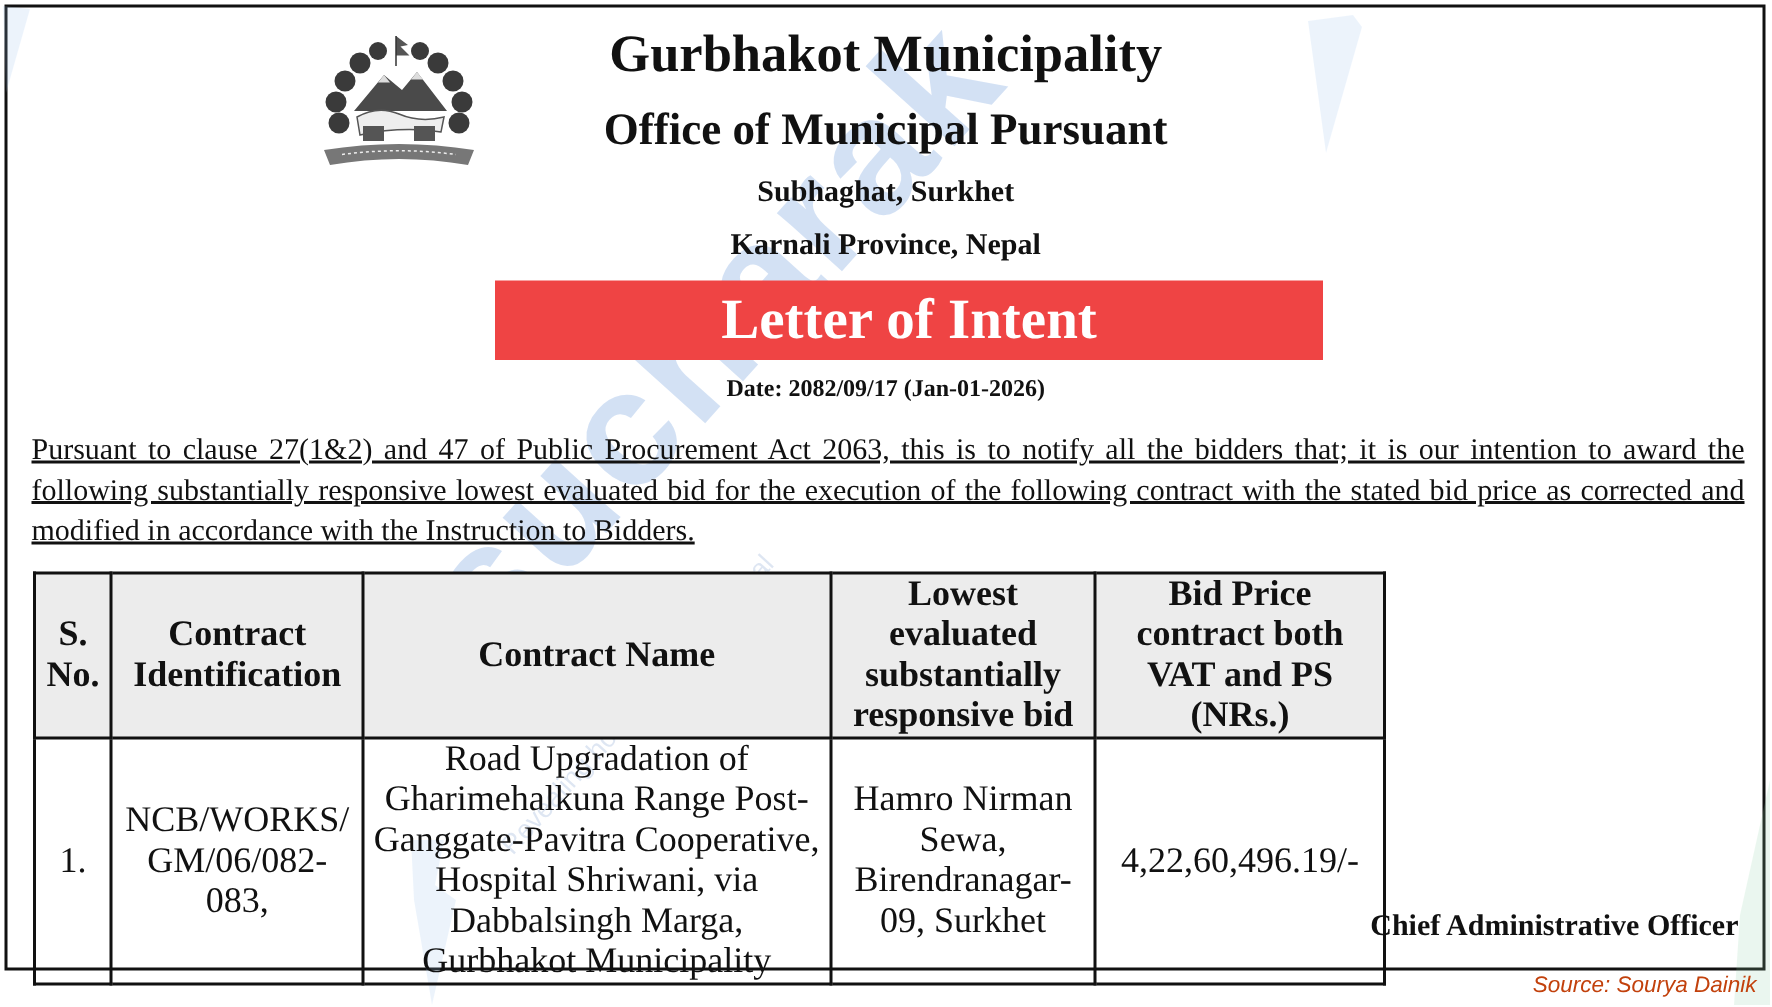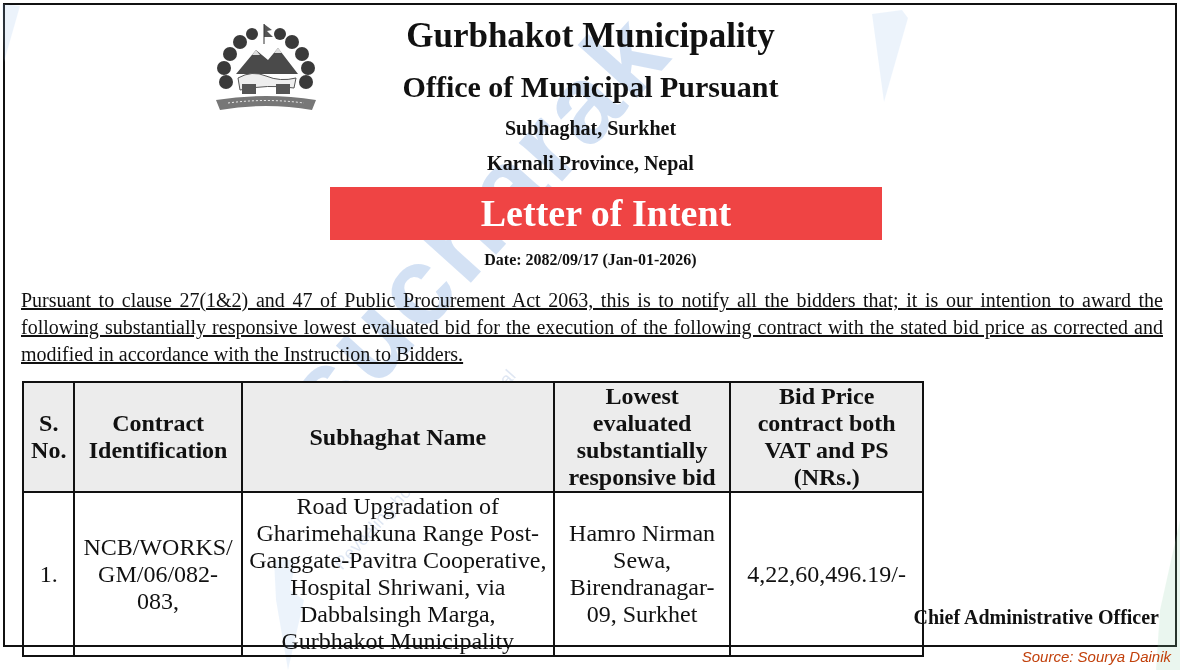--- a/index.html
+++ b/index.html
@@ -214,21 +214,21 @@
 
 <div class="date">Date: 2082/09/17 (Jan-01-2026)</div>
 
 <div class="para">Pursuant to clause 27(1&amp;2) and 47 of Public Procurement Act 2063, this is to notify all the bidders that; it is our intention to award the following substantially responsive lowest evaluated bid for the execution of the following contract with the stated bid price as corrected and modified in accordance with the Instruction to Bidders.</div>
 
 <table class="loi">
   <thead>
     <tr>
       <th class="c1">S. No.</th>
       <th class="c2">Contract Identification</th>
-      <th class="c3">Subhaghat Name</th>
+      <th class="c3">Contract Name</th>
       <th class="c4">Lowest evaluated substantially responsive bid</th>
       <th class="c5">Bid Price contract both VAT and PS (NRs.)</th>
     </tr>
   </thead>
   <tbody>
     <tr>
       <td>1.</td>
       <td>NCB/WORKS/ GM/06/082-083,</td>
       <td>Road Upgradation of Gharimehalkuna Range Post-Ganggate-Pavitra Cooperative, Hospital Shriwani, via Dabbalsingh Marga, Gurbhakot Municipality</td>
       <td>Hamro Nirman Sewa, Birendranagar-09, Surkhet</td>

